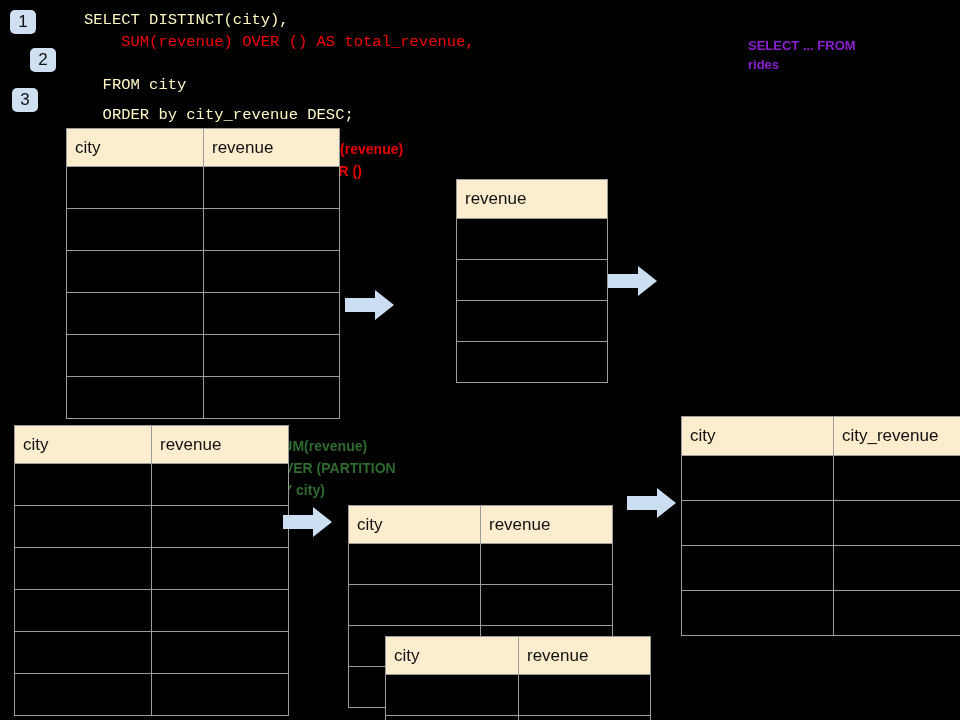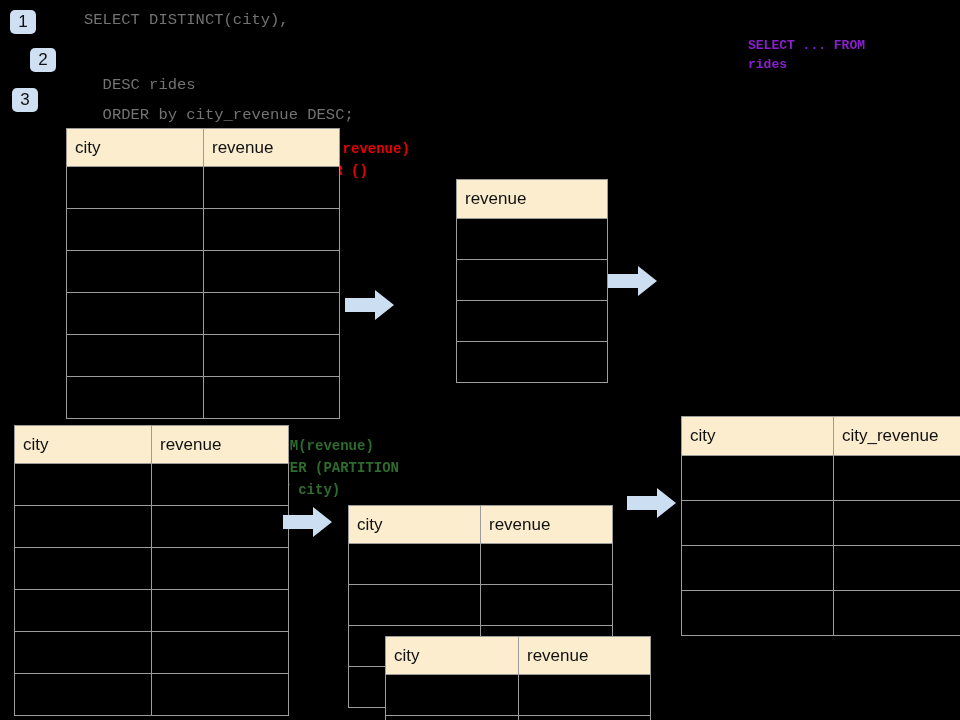--- a/index.html
+++ b/index.html
@@ -27,28 +27,28 @@
 
   
   .code{
     position:absolute;
     font-family:"Liberation Mono", monospace;
     font-size:15.5px;
     line-height:21.5px;
     white-space:pre;
     letter-spacing:0px;
   }
-  .c-purple{color:#737373;}
+  .c-purple{color:#fef9c3;}
   .c-red{color:#f50000;}
   .c-green{color:#5f9c38;}
 
   
   .annot{
     position:absolute;
-    font-family:Liberation Mono, monospace;
+    font-family:Liberation Sans, sans-serif;
     font-size:14px;
     line-height:22px;
     white-space:pre;
     font-weight:bold;
   }
   .a-red{color:#e80000;}
   .a-green{color:#2e6b2e;}
   .a-purple{color:#8a1fd0;font-size:13px;line-height:19px;}
 
   
@@ -79,21 +79,22 @@
 </head>
 <body>
 
 <div id="stage">
 
   <div class="badge" style="left:10px;top:10px;">1</div>
   <div class="badge" style="left:30px;top:48px;">2</div>
   <div class="badge" style="left:12px;top:88px;">3</div>
 
   <div class="code c-purple" style="left:84px;top:10px;">SELECT DISTINCT(city),</div>
-  <div class="code c-purple" style="left:84px;top:75px;">  DESC rides</div>
+  <div class="code c-red" style="left:84px;top:32px;">    SUM(revenue) OVER () AS total_revenue,</div>
+  <div class="code c-purple" style="left:84px;top:75px;">  FROM city</div>
   <div class="code c-purple" style="left:84px;top:97px;margin-top:8px;">  ORDER by city_revenue DESC;</div>
 
   <div class="annot a-purple" style="left:748px;top:36px;">SELECT ... FROM
 rides</div>
 
   <div class="annot a-red" style="left:309px;top:138px;">SUM(revenue)
 OVER ()</div>
 
   <div class="annot a-green" style="left:273px;top:435px;">SUM(revenue)
 OVER (PARTITION

